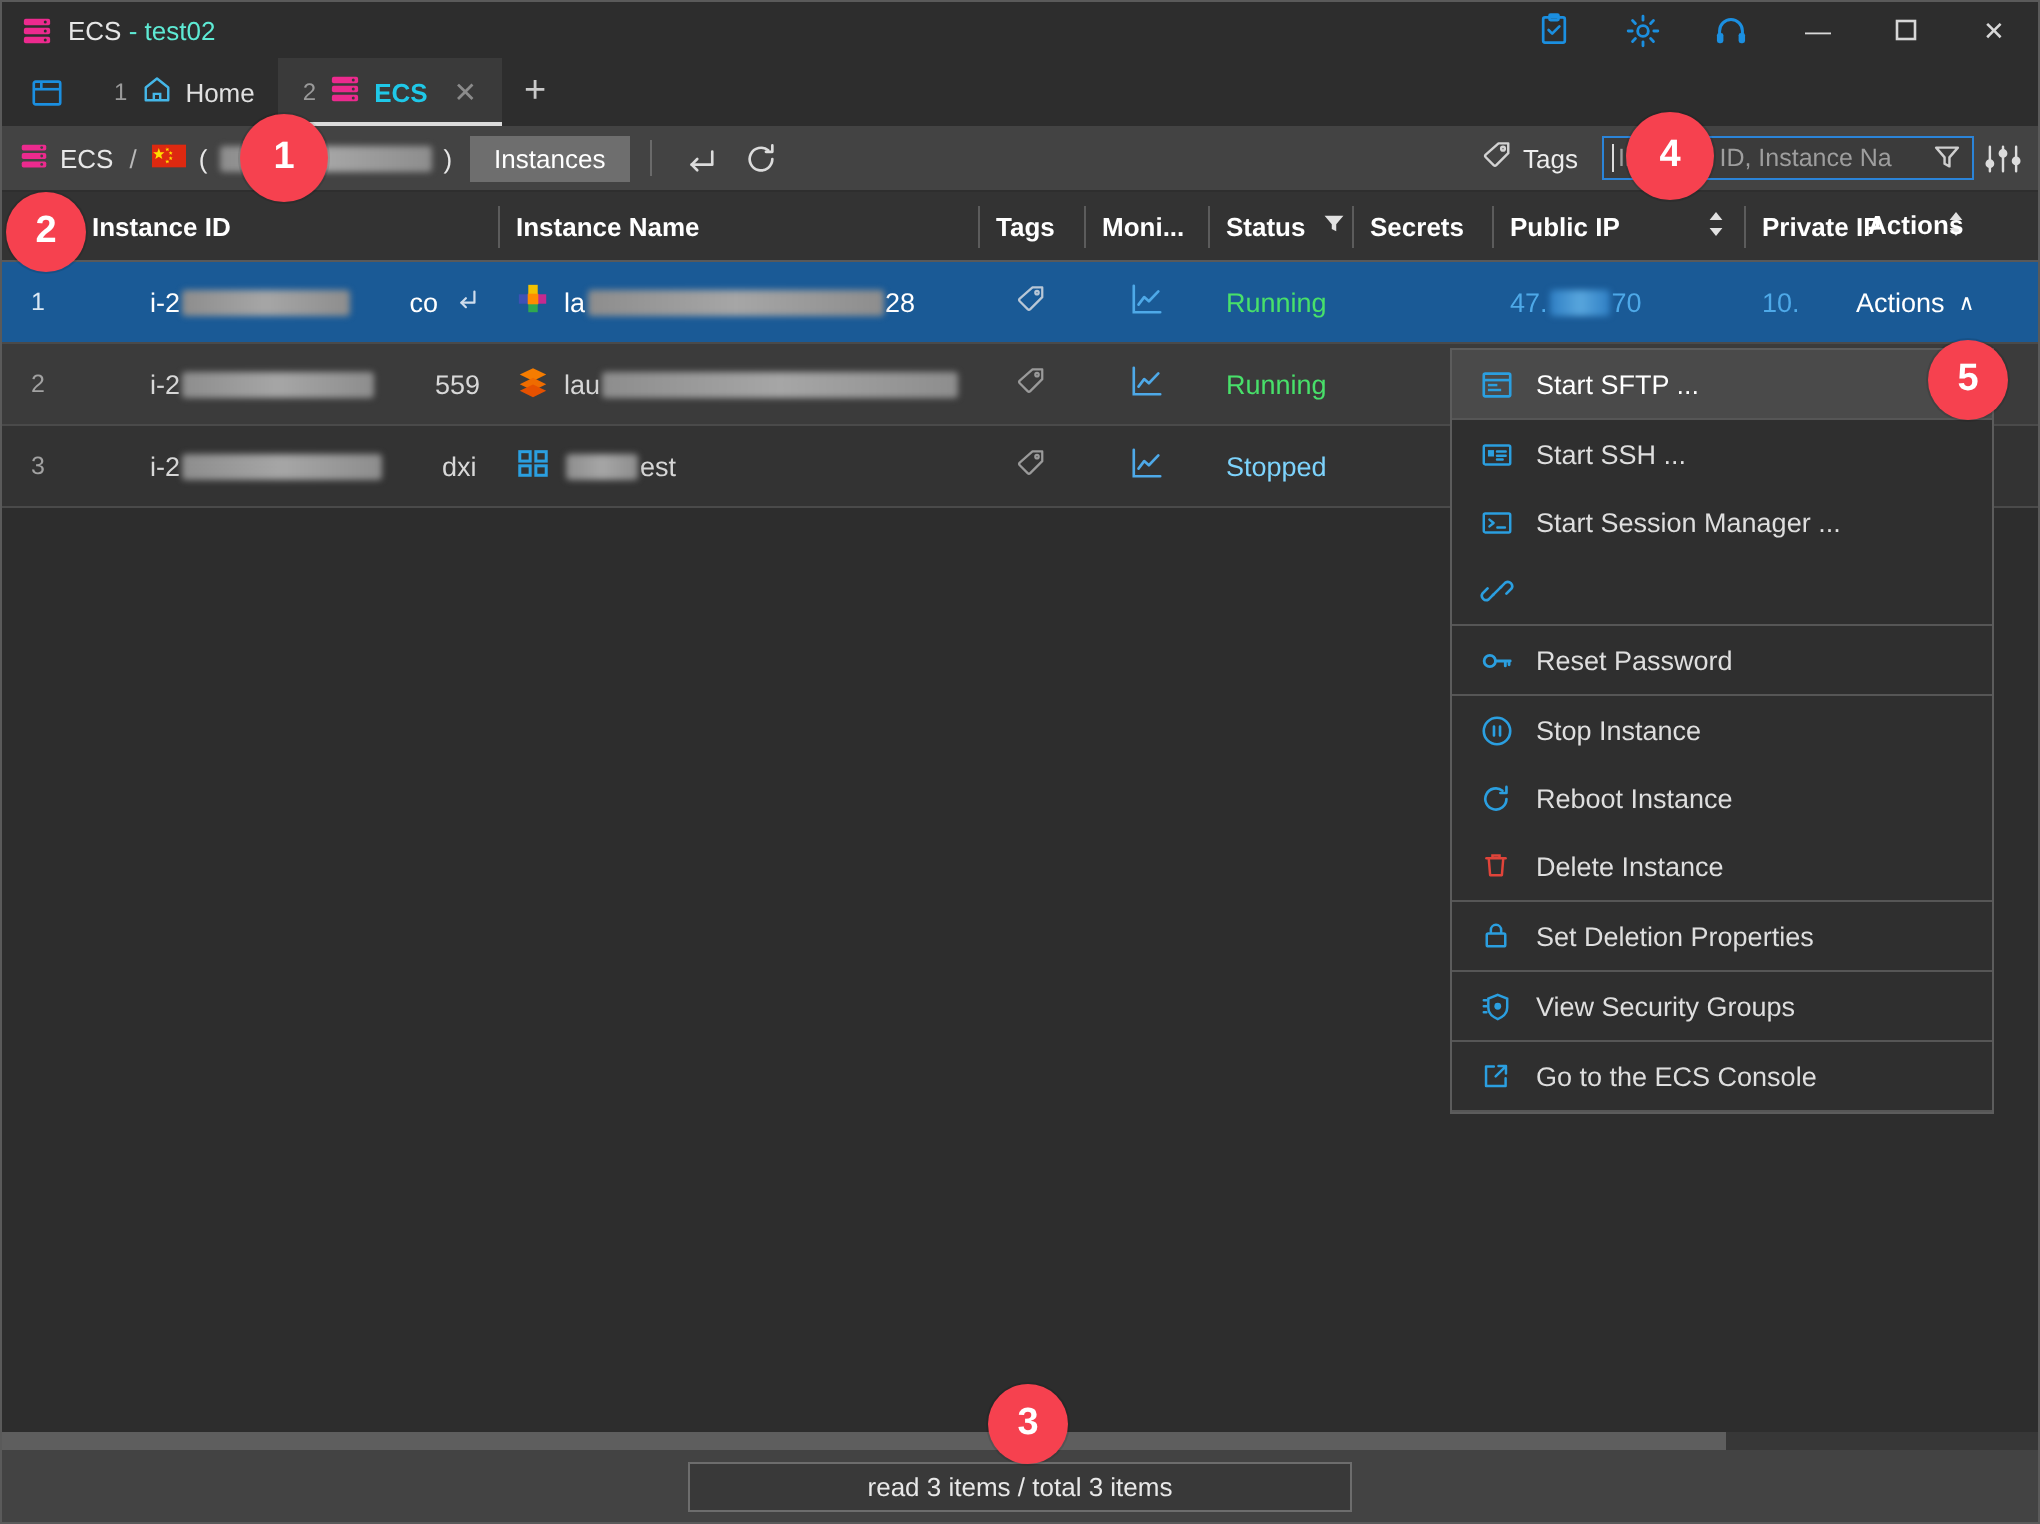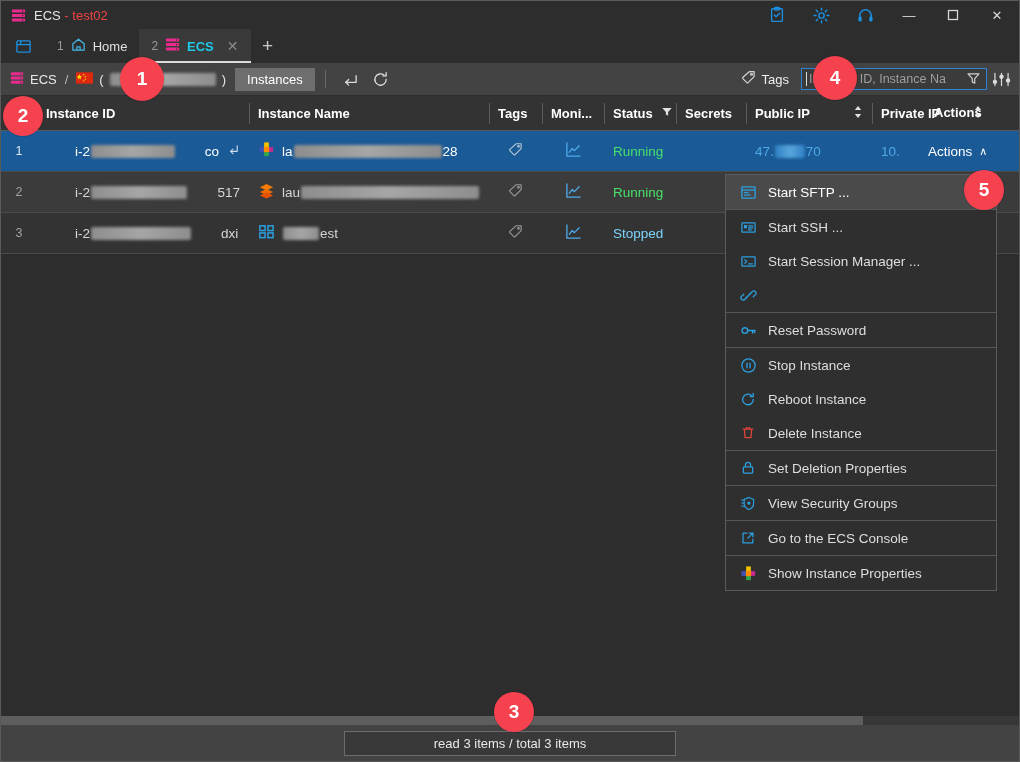--- a/index.html
+++ b/index.html
@@ -21,21 +21,21 @@
   .titlebar {
     position: absolute; top: 0; left: 0; right: 0; height: 28px;
     background: #2d2d2d;
     display: flex; align-items: center;
   }
   .title-app-icon { margin-left: 10px; display: flex; align-items: center; }
   .title-text {
     color: #e6e6e6; font-size: 13px; margin-left: 8px;
     white-space: nowrap;
   }
-  .title-sub { color: #ef4444; }
+  .title-sub { color: #5eead4; }
   .title-right { margin-left: auto; display: flex; align-items: center; height: 28px; }
   .ticon {
     width: 44px; height: 28px;
     display: flex; align-items: center; justify-content: center;
   }
   .winbtn {
     width: 44px; height: 28px;
     display: flex; align-items: center; justify-content: center;
     color: #d8d8d8; font-size: 13px;
   }
@@ -477,21 +477,21 @@
         <span>Actions</span>
         <span style="font-size:11px">∧</span>
       </div>
     </div>
 
     <div class="trow alt">
       <div class="td rownum" style="width:36px">2</div>
       <div class="td" style="width:212px">
         <span class="idtext">i-2</span>
         <span class="blur mono-blur" style="width:112px"></span>
-        <span class="idtext">517</span>
+        <span class="idtext">559</span>
       </div>
       <div class="td" style="width:240px">
         <span>
           <svg width="17" height="17" viewBox="0 0 18 18">
             <path d="M9 2.2L16 5.6 9 9 2 5.6z" fill="#f57c00"></path>
             <path d="M9 7.3L16 10.7 9 14.1 2 10.7z" fill="#ef6c00"></path>
             <path d="M9 10.8L16 14.2 9 17.6 2 14.2z" fill="#e65100"></path>
           </svg>
         </span>
         <span style="margin-left:7px">lau</span>
@@ -679,32 +679,20 @@
       <span class="mic">
         <svg width="16" height="16" viewBox="0 0 18 18" fill="none" stroke="#2b9fe0" stroke-width="1.4">
           <path d="M14.4 10.2v4.4H3.4V3.6h4.4" stroke-linecap="round" stroke-linejoin="round"></path>
           <path d="M10.4 3.4h4.2v4.2M14.6 3.4L8.8 9.2" stroke-linecap="round" stroke-linejoin="round"></path>
         </svg>
       </span>
       <span>Go to the ECS Console</span>
     </div>
     <div class="msep"></div>
 
-    <div class="mi">
-      <span class="mic">
-        <svg width="17" height="17" viewBox="0 0 18 18">
-          <rect x="1.5" y="6.5" width="5" height="5" fill="#3f51b5"></rect>
-          <rect x="6.5" y="1.5" width="5" height="5" fill="#f2c200"></rect>
-          <rect x="11" y="6.5" width="5" height="5" fill="#c52a8f"></rect>
-          <rect x="6.5" y="11" width="5" height="5" fill="#2fa84f"></rect>
-          <rect x="6.2" y="6.2" width="5.6" height="5.6" fill="#ff8c00"></rect>
-        </svg>
-      </span>
-      <span>Show Instance Properties</span>
-    </div>
   </div>
 
   <div class="scroll-track">
     <div class="scroll-left"></div>
     <div class="scroll-thumb"></div>
   </div>
 
   <div class="statusbar">
     <div class="status-pill">read 3 items / total 3 items</div>
   </div>

